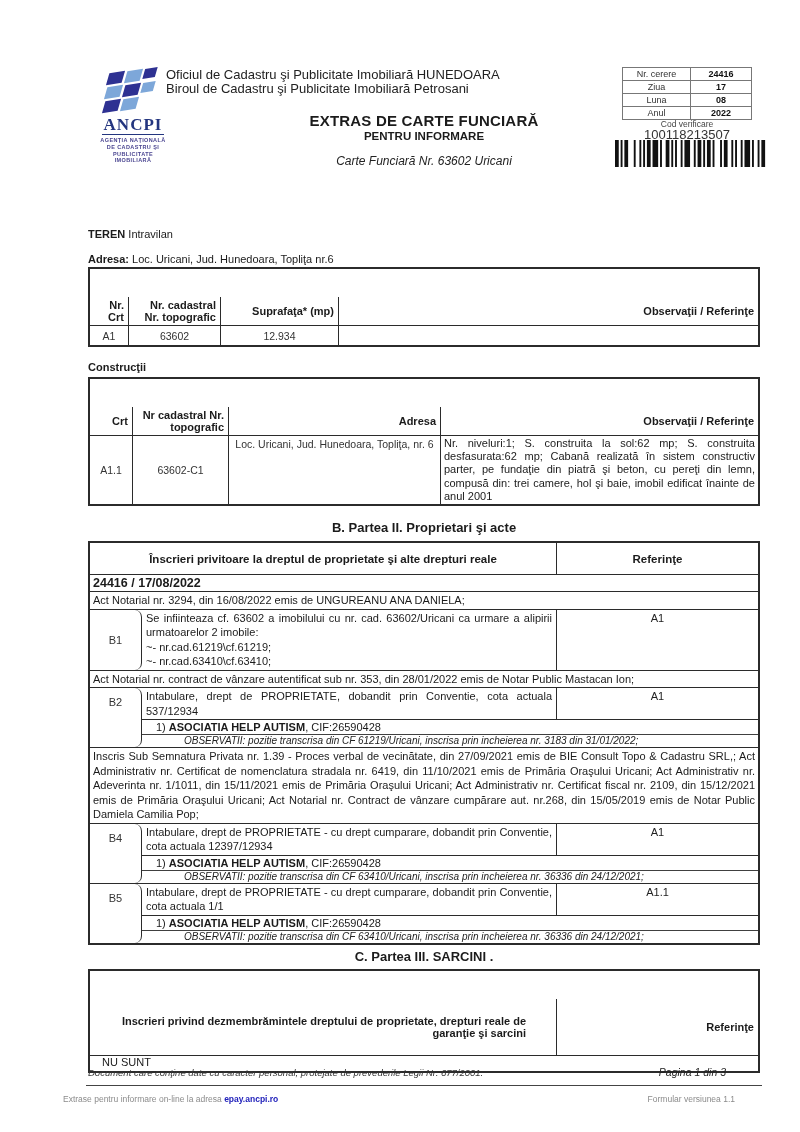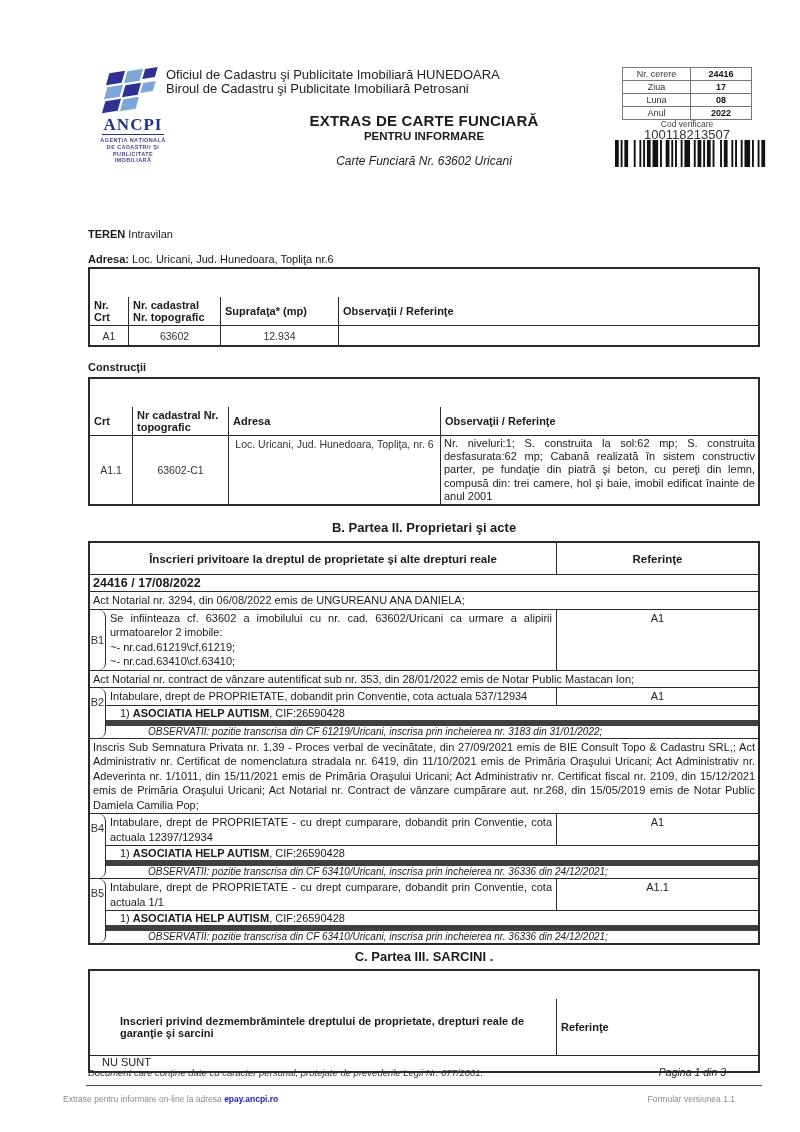--- a/index.html
+++ b/index.html
@@ -37,21 +37,21 @@
   .lead-line { margin-bottom: 13px; }
   .lead-line .b { font-weight: bold; }
   .addr-line { margin-bottom: 2px; }
 
   
   .tbl { border: 2px solid #2b2b2b; margin-bottom: 14px; }
   .trow { display: flex; }
   .trow + .trow { border-top: 1px solid #2b2b2b; }
   .cell { padding: 2px 4px; }
   .cell + .cell { border-left: 1px solid #2b2b2b; }
-  .hc { font-weight: bold; text-align: left; display: flex; flex-direction: column; justify-content: center; margin-top: 28px; }
+  .hc { font-weight: bold; text-align: right; display: flex; flex-direction: column; justify-content: center; margin-top: 28px; }
   .cc { text-align: center; display: flex; flex-direction: column; justify-content: center; }
 
   .wA1 { width: 38px; } .wA2 { width: 92px; } .wA3 { width: 118px; } .wAx { flex: 1; }
   .land-head { min-height: 30px; }
   .land-row { min-height: 20px; font-size: 10.5px; color: #333; }
 
   .constr-label { font-weight: bold; margin-bottom: 4px; }
   .wC1 { width: 42px; } .wC2 { width: 96px; } .wC3 { width: 212px; } .wCx { flex: 1; }
   .constr-head { min-height: 32px; }
   .constr-obs { text-align: justify; line-height: 13.2px; padding: 1px 3px; }
@@ -59,30 +59,30 @@
   .constr-id { font-size: 10.5px; color: #333; }
 
   
   .btbl { border: 2px solid #2b2b2b; margin-bottom: 4px; }
   .b-head { display: flex; border-bottom: 1px solid #2b2b2b; min-height: 32px; }
   .b-head .h1 { flex: 1; font-weight: bold; text-align: center; font-size: 11.5px; display: flex; flex-direction: column; justify-content: center; padding: 2px 20px; }
   .b-head .h2 { width: 202px; border-left: 1px solid #2b2b2b; font-weight: bold; text-align: center; font-size: 11.5px; display: flex; flex-direction: column; justify-content: center; }
   .b-entry { font-weight: bold; font-size: 12.5px; padding: 1px 3px; border-bottom: 1px solid #2b2b2b; }
   .b-act { padding: 1px 3px; border-bottom: 1px solid #2b2b2b; line-height: 14.5px; text-align: justify; }
   .b-block { display: flex; border-bottom: 1px solid #2b2b2b; }
-  .b-block .lbl { width: 16px; border-right: 1px solid #2b2b2b; text-align: center; color: #333; border-radius: 7px; }
+  .b-block .lbl { width: 52px; border-right: 1px solid #2b2b2b; text-align: center; color: #333; border-radius: 7px; }
   .lbl.mid { display: flex; flex-direction: column; justify-content: center; }
   .lbl.topish { padding-top: 8px; }
   .b-body { flex: 1; display: flex; flex-direction: column; }
   .b-main { display: flex; flex: 1; justify-content: flex-end; }
   .b-main .txt { flex: 1; padding: 1px 4px; border-right: 1px solid #2b2b2b; text-align: justify; line-height: 14.5px; }
   .b-main .ref { width: 201px; text-align: center; padding-top: 2px; color: #222; }
   .b-sub { border-top: 1px solid #2b2b2b; padding: 1px 3px 1px 14px; }
   .b-sub .oname { font-weight: bold; }
-  .b-obs { border-top: 6px solid #404040; padding: 0px 3px 1px 42px; font-style: italic; font-size: 10px; color: #222; }
+  .b-obs { border-top: 1px solid #404040; padding: 0px 3px 1px 42px; font-style: italic; font-size: 10px; color: #222; }
 
   
   .c-head { min-height: 32px; }
   .c-row { min-height: 16px; padding-left: 12px; }
   .wCC1 { flex: 1; } .wCC2 { width: 202px; }
   .c-h1 { padding: 16px 30px; }
 
   
   #foot-privacy { left: 88px; top: 1066px; width: 672px; display: flex; justify-content: space-between; align-items: flex-end; }
   .privacy-txt { font-style: italic; font-size: 9.5px; color: #333; }
@@ -226,21 +226,21 @@
   <div class="section-title" style="margin-bottom:6px">B. Partea II. Proprietari şi acte</div>
 
   <div class="btbl">
     <div class="b-head">
       <div class="h1">Înscrieri privitoare la dreptul de proprietate şi alte drepturi reale</div>
       <div class="h2">Referinţe</div>
     </div>
 
     <div class="b-entry">24416 / 17/08/2022</div>
 
-    <div class="b-act">Act Notarial  nr. 3294, din 06/08/2022 emis de UNGUREANU ANA DANIELA;</div>
+    <div class="b-act">Act Notarial  nr. 3294, din 16/08/2022 emis de UNGUREANU ANA DANIELA;</div>
 
     <div class="b-block">
       <div class="lbl mid">B1</div>
       <div class="b-body">
         <div class="b-main">
           <div class="txt">
             <div>Se infiinteaza cf. 63602 a imobilului cu nr. cad. 63602/Uricani ca urmare a alipirii urmatoarelor 2 imobile:</div>
             <div style="text-align:left">~- nr.cad.61219\cf.61219;</div>
             <div style="text-align:left">~- nr.cad.63410\cf.63410;</div>
           </div>

